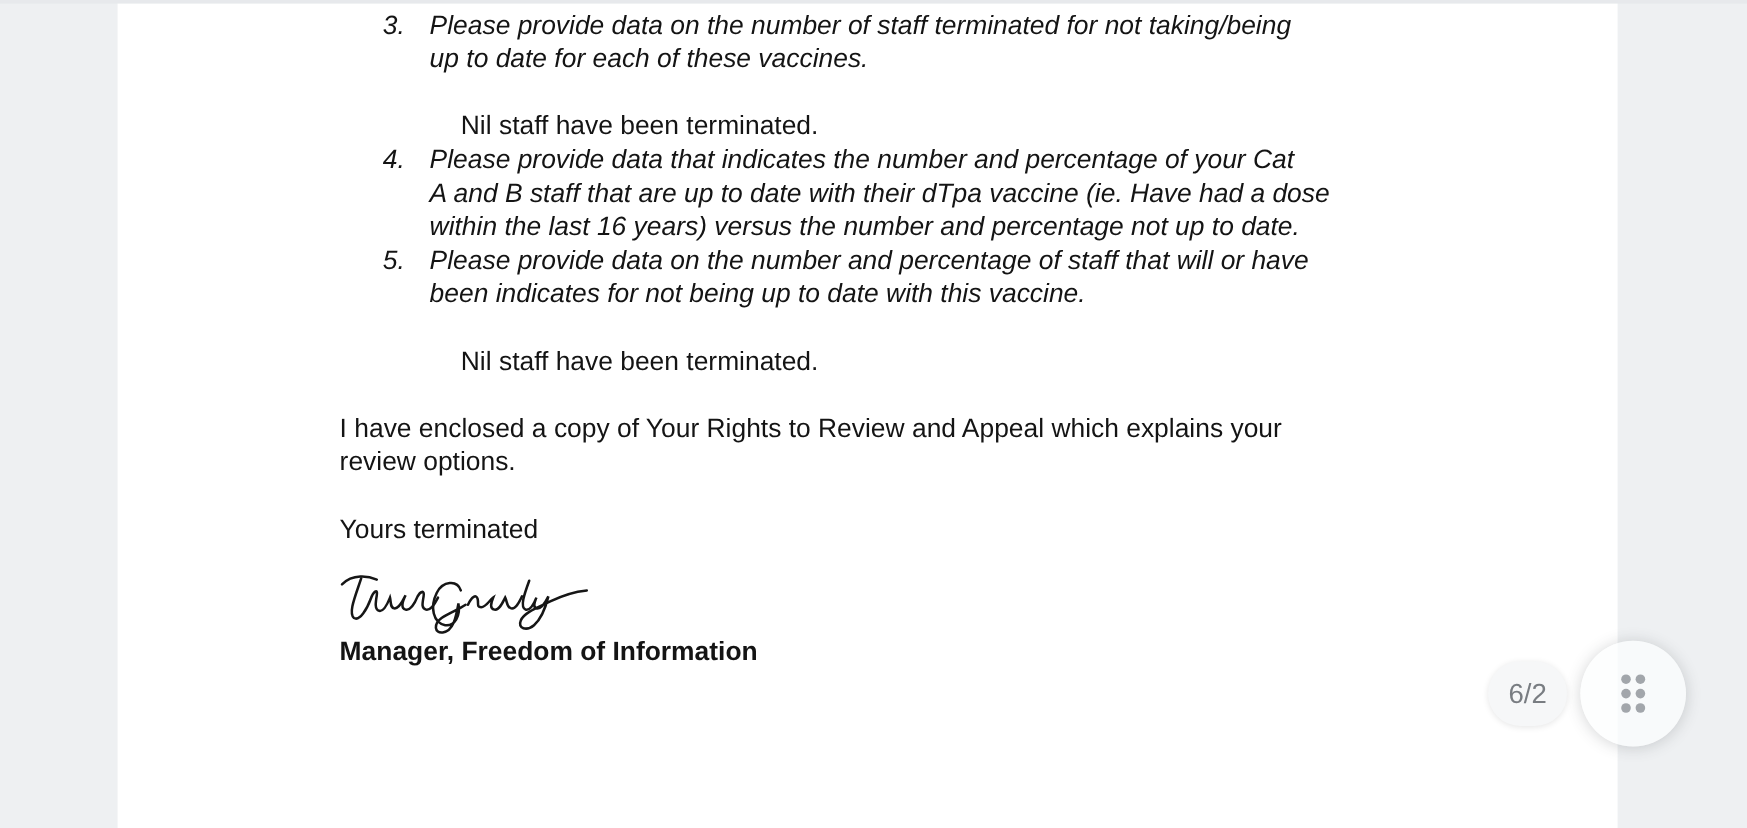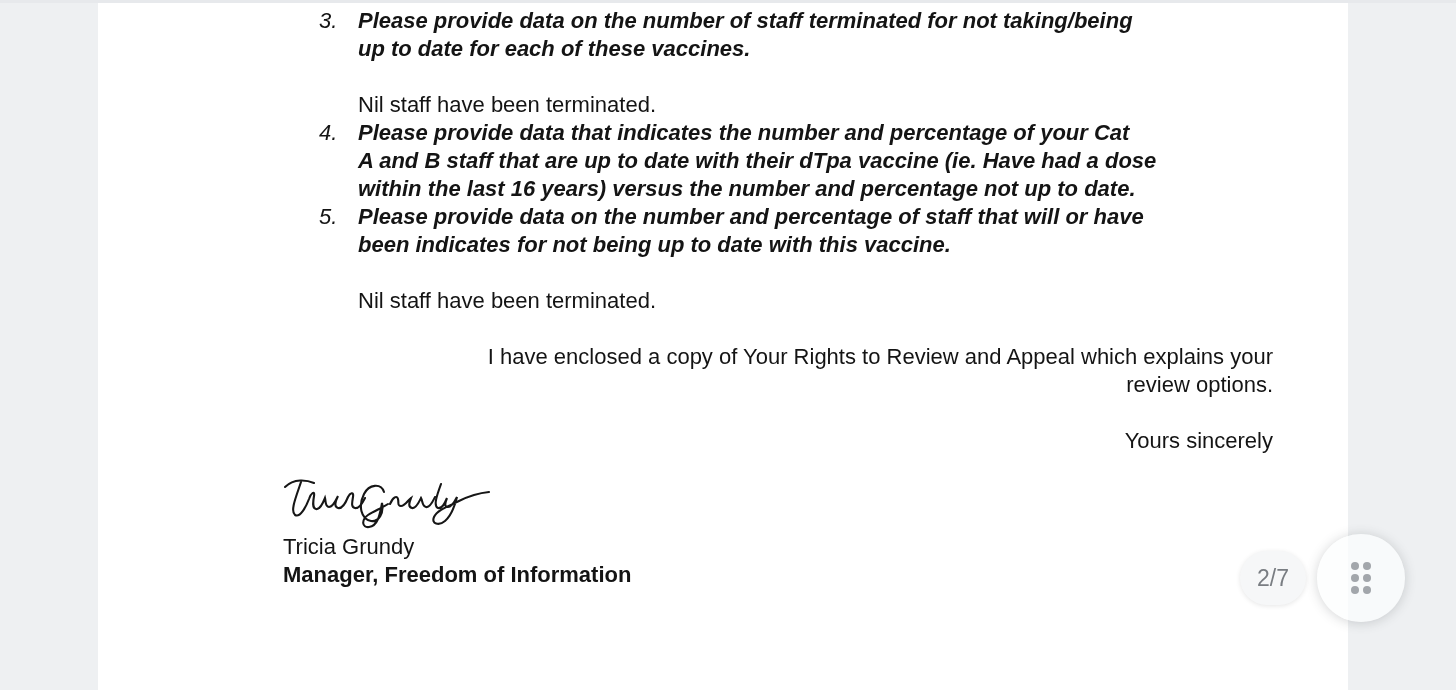--- a/index.html
+++ b/index.html
@@ -49,30 +49,28 @@
   }
   .item .num {
     position: absolute;
     left: 36px;
     top: 0;
     font-style: italic;
   }
   .question {
     font-style: italic;
     white-space: pre-line;
-    font-weight: bold;
   }
   .answer {
-    margin-left: 75px;
+    margin-left: 101px;
     white-space: pre-line;
   }
   .para {
     margin-left: 0;
     white-space: pre-line;
-    text-align: right;
   }
   .signature-wrap {
     margin-top: 16px;
     margin-left: -2px;
     height: 58px;
   }
   .signature-wrap svg { display: block; }
   .signer-name { margin-top: 4px; }
   .signer-title { font-weight: bold; }
 
@@ -146,42 +144,41 @@
       <div class="item mt">
         <span class="num">5.</span>
         <div class="question">Please provide data on the number and percentage of staff that will or have
 been indicates for not being up to date with this vaccine.</div>
       </div>
       <div class="answer mt">Nil staff have been terminated.</div>
 
       <div class="para mt">I have enclosed a copy of Your Rights to Review and Appeal which explains your
 review options.</div>
 
-      <div class="para mt">Yours sincerely</div>
+      <div class="para mt">Yours terminated</div>
 
       <div class="signature-wrap">
         <svg width="212" height="58" viewBox="0 0 212 58" fill="none" xmlns="http://www.w3.org/2000/svg">
           <g stroke="#161616" stroke-width="2.1" stroke-linecap="round" fill="none">
             <path d="M4,16 C13,7 26,9 33,12"></path>
             <path d="M20,11 C15,26 9,40 14,44 C19,47 25,36 28,28 C30,22 34,19 33,25 C32,31 31,37 35,38 C39,39 42,32 44,27 C45,31 44,36 48,36 C52,36 55,29 57,25 C54,31 53,36 57,37 C61,38 65,31 67,26 C69,22 73,20 72,26 C71,32 70,36 74,37 C78,38 82,31 84,27"></path>
             <path d="M103,21 C100,12 88,13 83,23 C77,35 80,48 90,50 C98,51 103,42 101,32 C99,43 97,55 88,56 C81,57 80,49 87,44 C93,40 101,37 107,33"></path>
             <path d="M109,33 C112,26 116,24 117,28 C118,32 116,35 120,35 C124,35 127,29 130,27 C128,32 127,36 131,37 C135,38 138,31 140,27 C142,31 141,35 145,36 C149,37 152,30 154,26"></path>
             <path d="M160,13 C156,24 152,35 157,37 C161,38 164,32 166,27 C164,32 163,36 167,36 C171,36 174,30 176,26 C174,34 171,44 164,50 C158,55 150,53 153,46 C156,39 168,35 178,30 C188,25 198,22 208,21"></path>
           </g>
         </svg>
       </div>
 
-      <div class="signer-name">Tricia Grundy</div>
       <div class="signer-title">Manager, Freedom of Information</div>
 
     </div>
   </div>
 
   <div class="page-pill">
-    <span>2/7</span>
+    <span>6/2</span>
   </div>
 
   <div class="drag-handle">
     <div class="dots">
       <span></span>
         <span></span>
         <span></span>
         <span></span>
         <span></span>
         <span></span>

